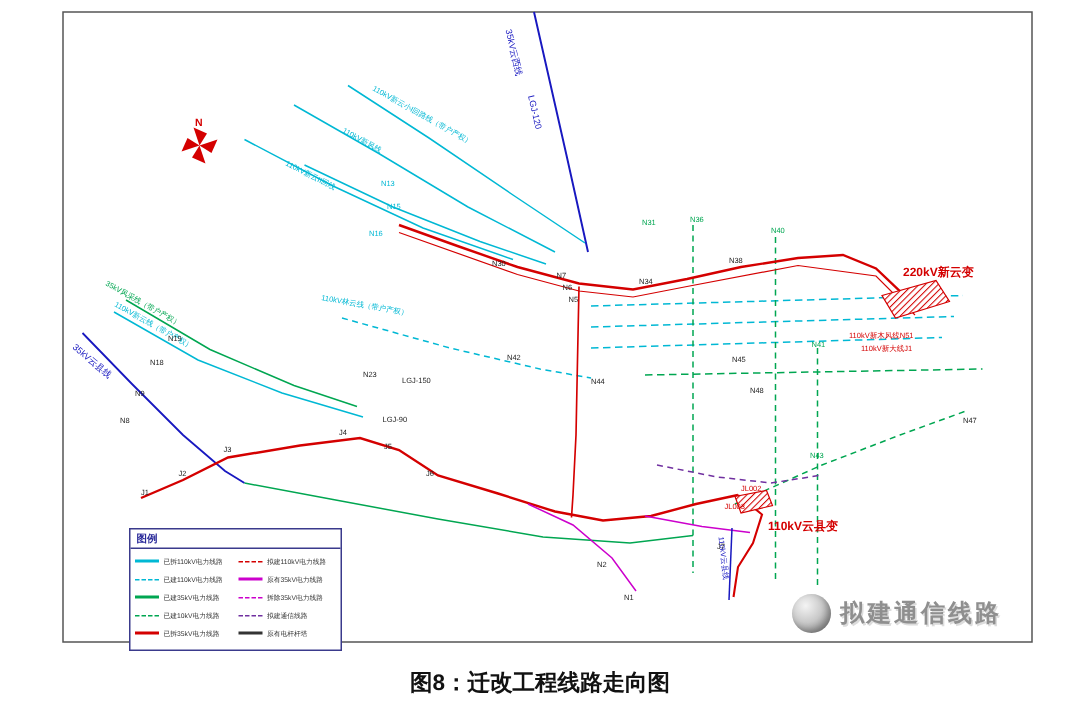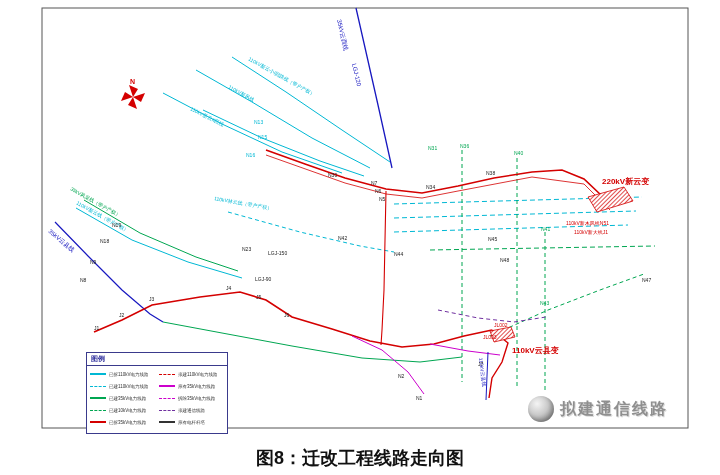--- a/index.html
+++ b/index.html
@@ -14,21 +14,21 @@
   .lg-row{display:flex;align-items:center;height:12px;break-inside:avoid;}
   .lg-swatch{display:inline-block;width:16px;height:0;margin-right:3px;flex:0 0 16px;}
   .lg-label{font-size:4.5px;color:#333;white-space:nowrap;overflow:hidden;}
   .watermark{position:absolute;left:528px;top:396px;display:flex;align-items:center;z-index:5;}
   .globe-icon{width:26px;height:26px;border-radius:50%;margin-right:6px;
      background:radial-gradient(circle at 35% 30%,#f4f4f4 0%,#c9c9c9 45%,#969696 80%,#8a8a8a 100%);
      box-shadow:inset -2px -2px 4px rgba(0,0,0,.25);}
   .wm-text{font-size:16px;font-weight:bold;color:#8f8f8f;letter-spacing:2px;
      text-shadow:1px 1px 0 #dcdcdc;}
   .caption{position:absolute;top:446px;left:0;width:720px;text-align:center;
-     font-size:18px;font-weight:bold;color:#111;}
+     font-size:15px;font-weight:bold;color:#111;}
 </style>
 </head>
 <body>
 
 <div class="page">
   <div class="stage">
     <svg id="map-svg" width="720" height="440" viewBox="0 0 720 440">
       <defs>
         <pattern id="hatch" width="3" height="3" patternUnits="userSpaceOnUse" patternTransform="rotate(45)">
           <rect width="3" height="3" fill="#ffffff"></rect>

